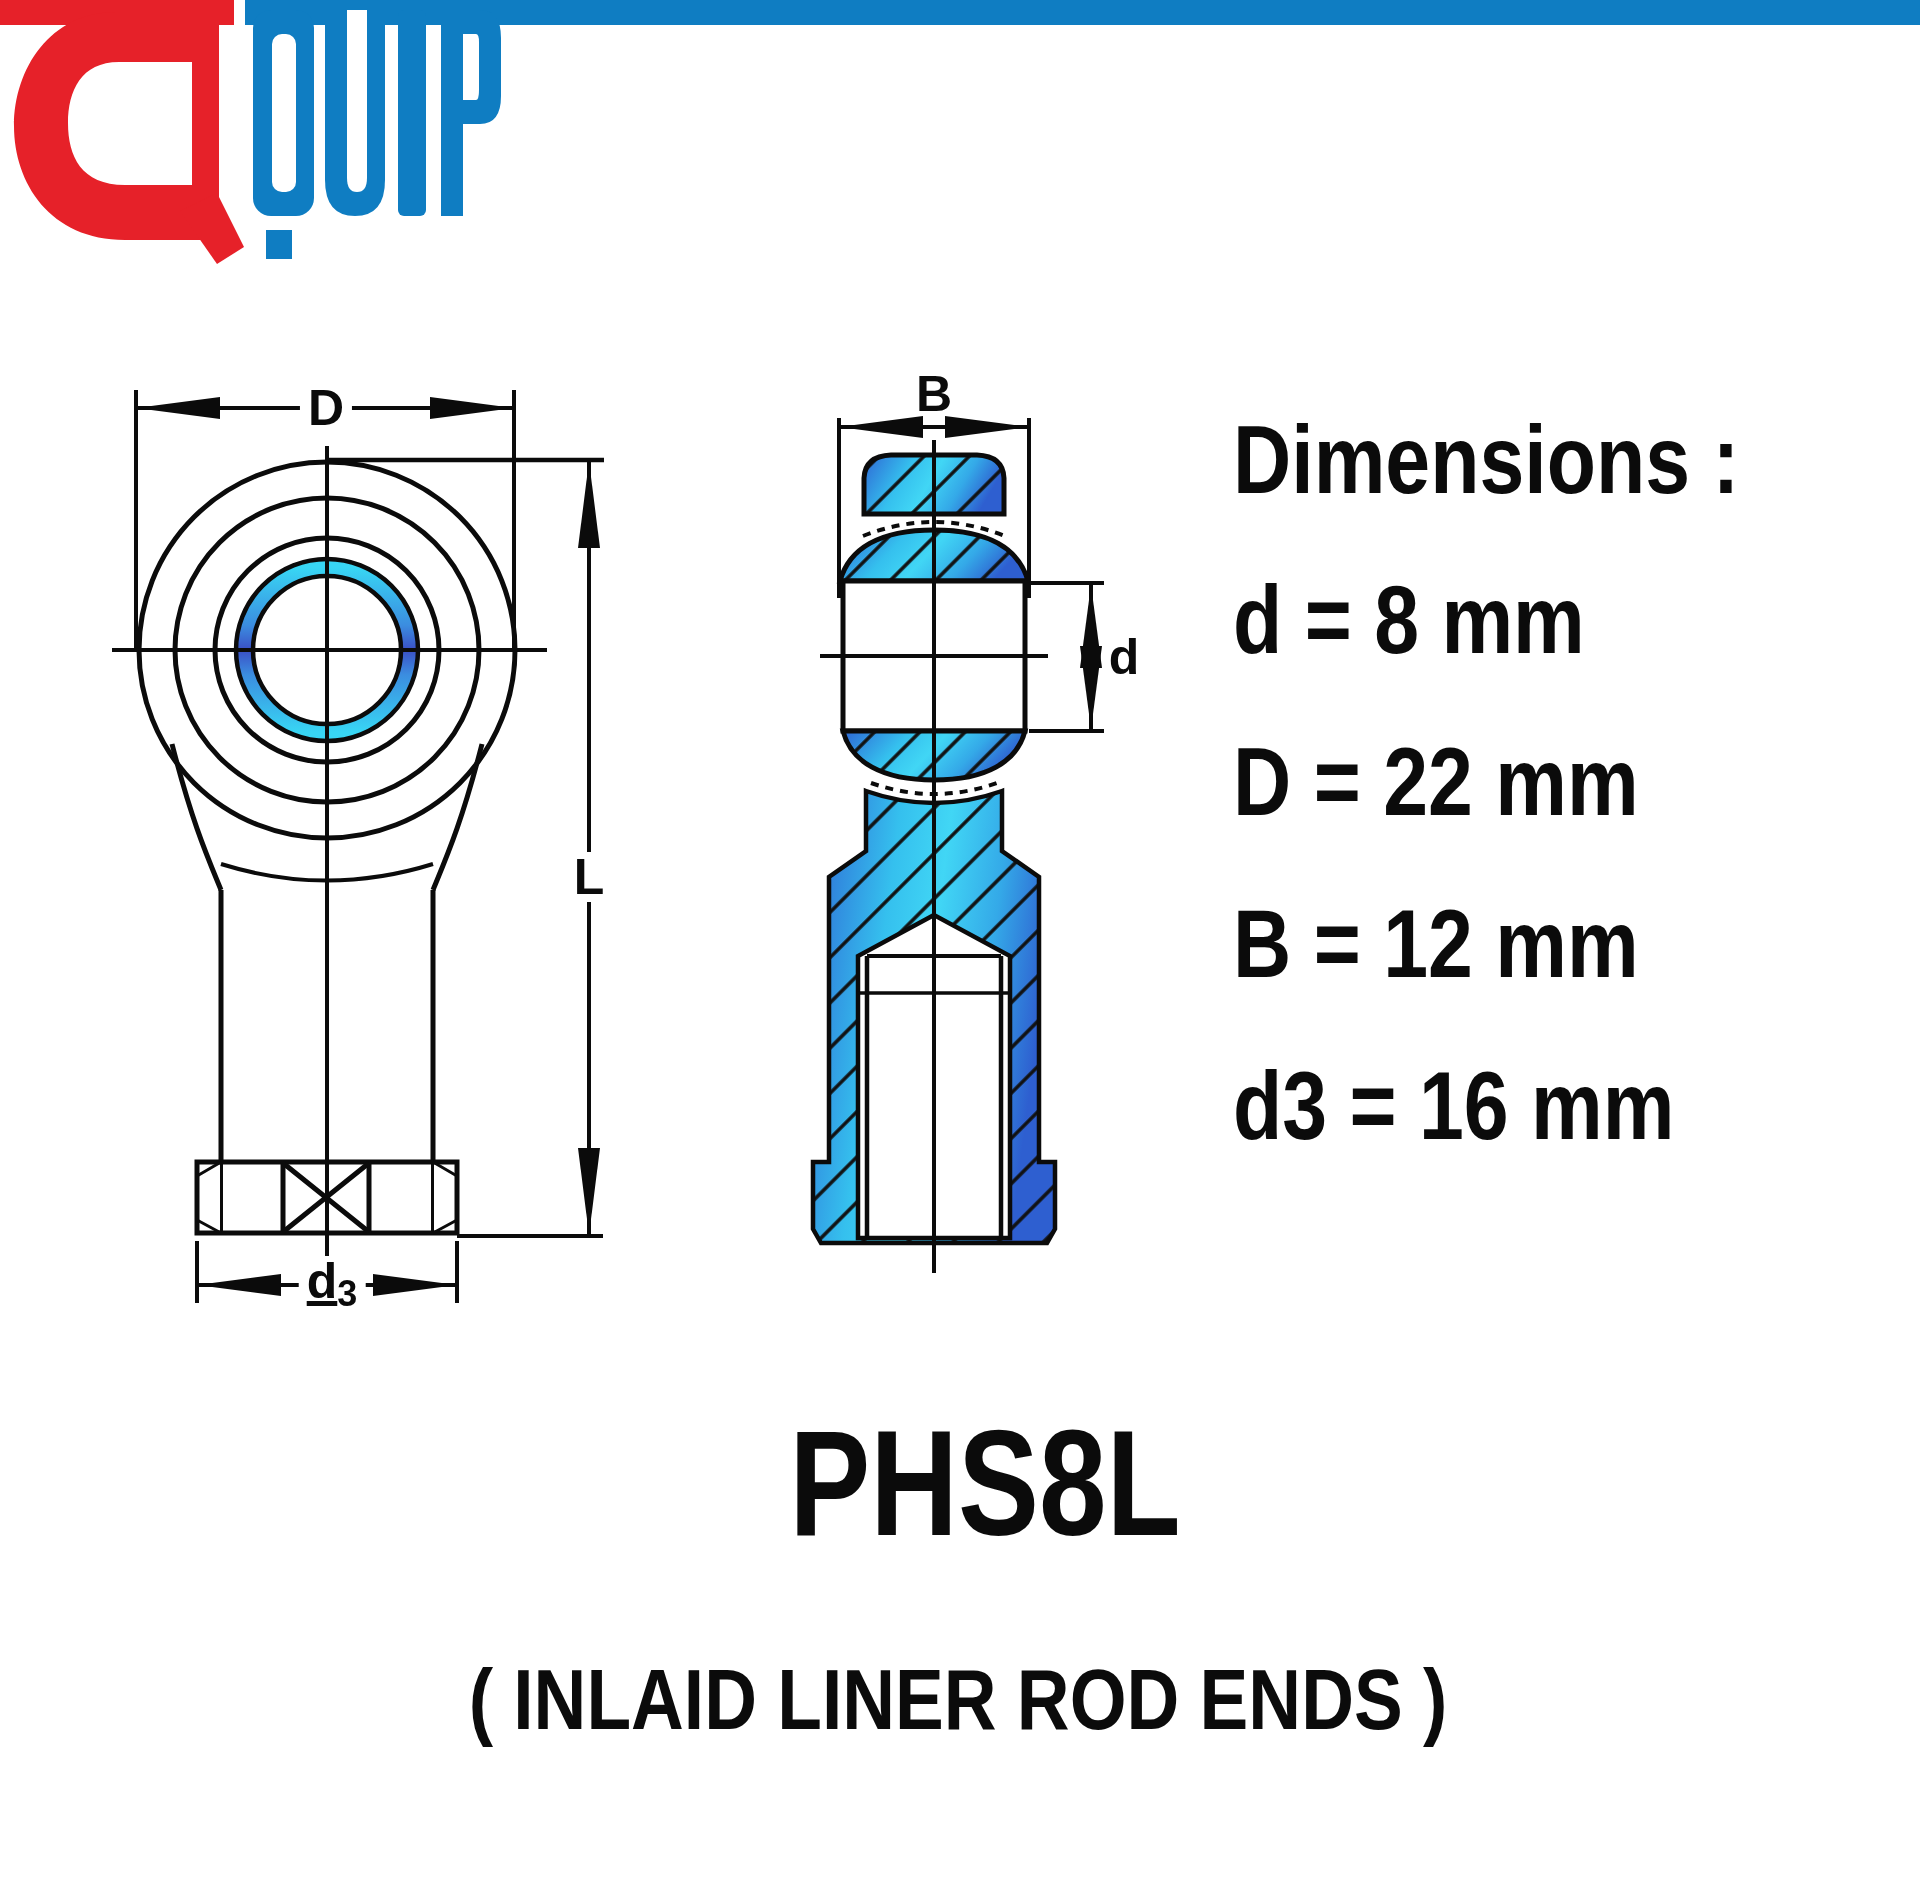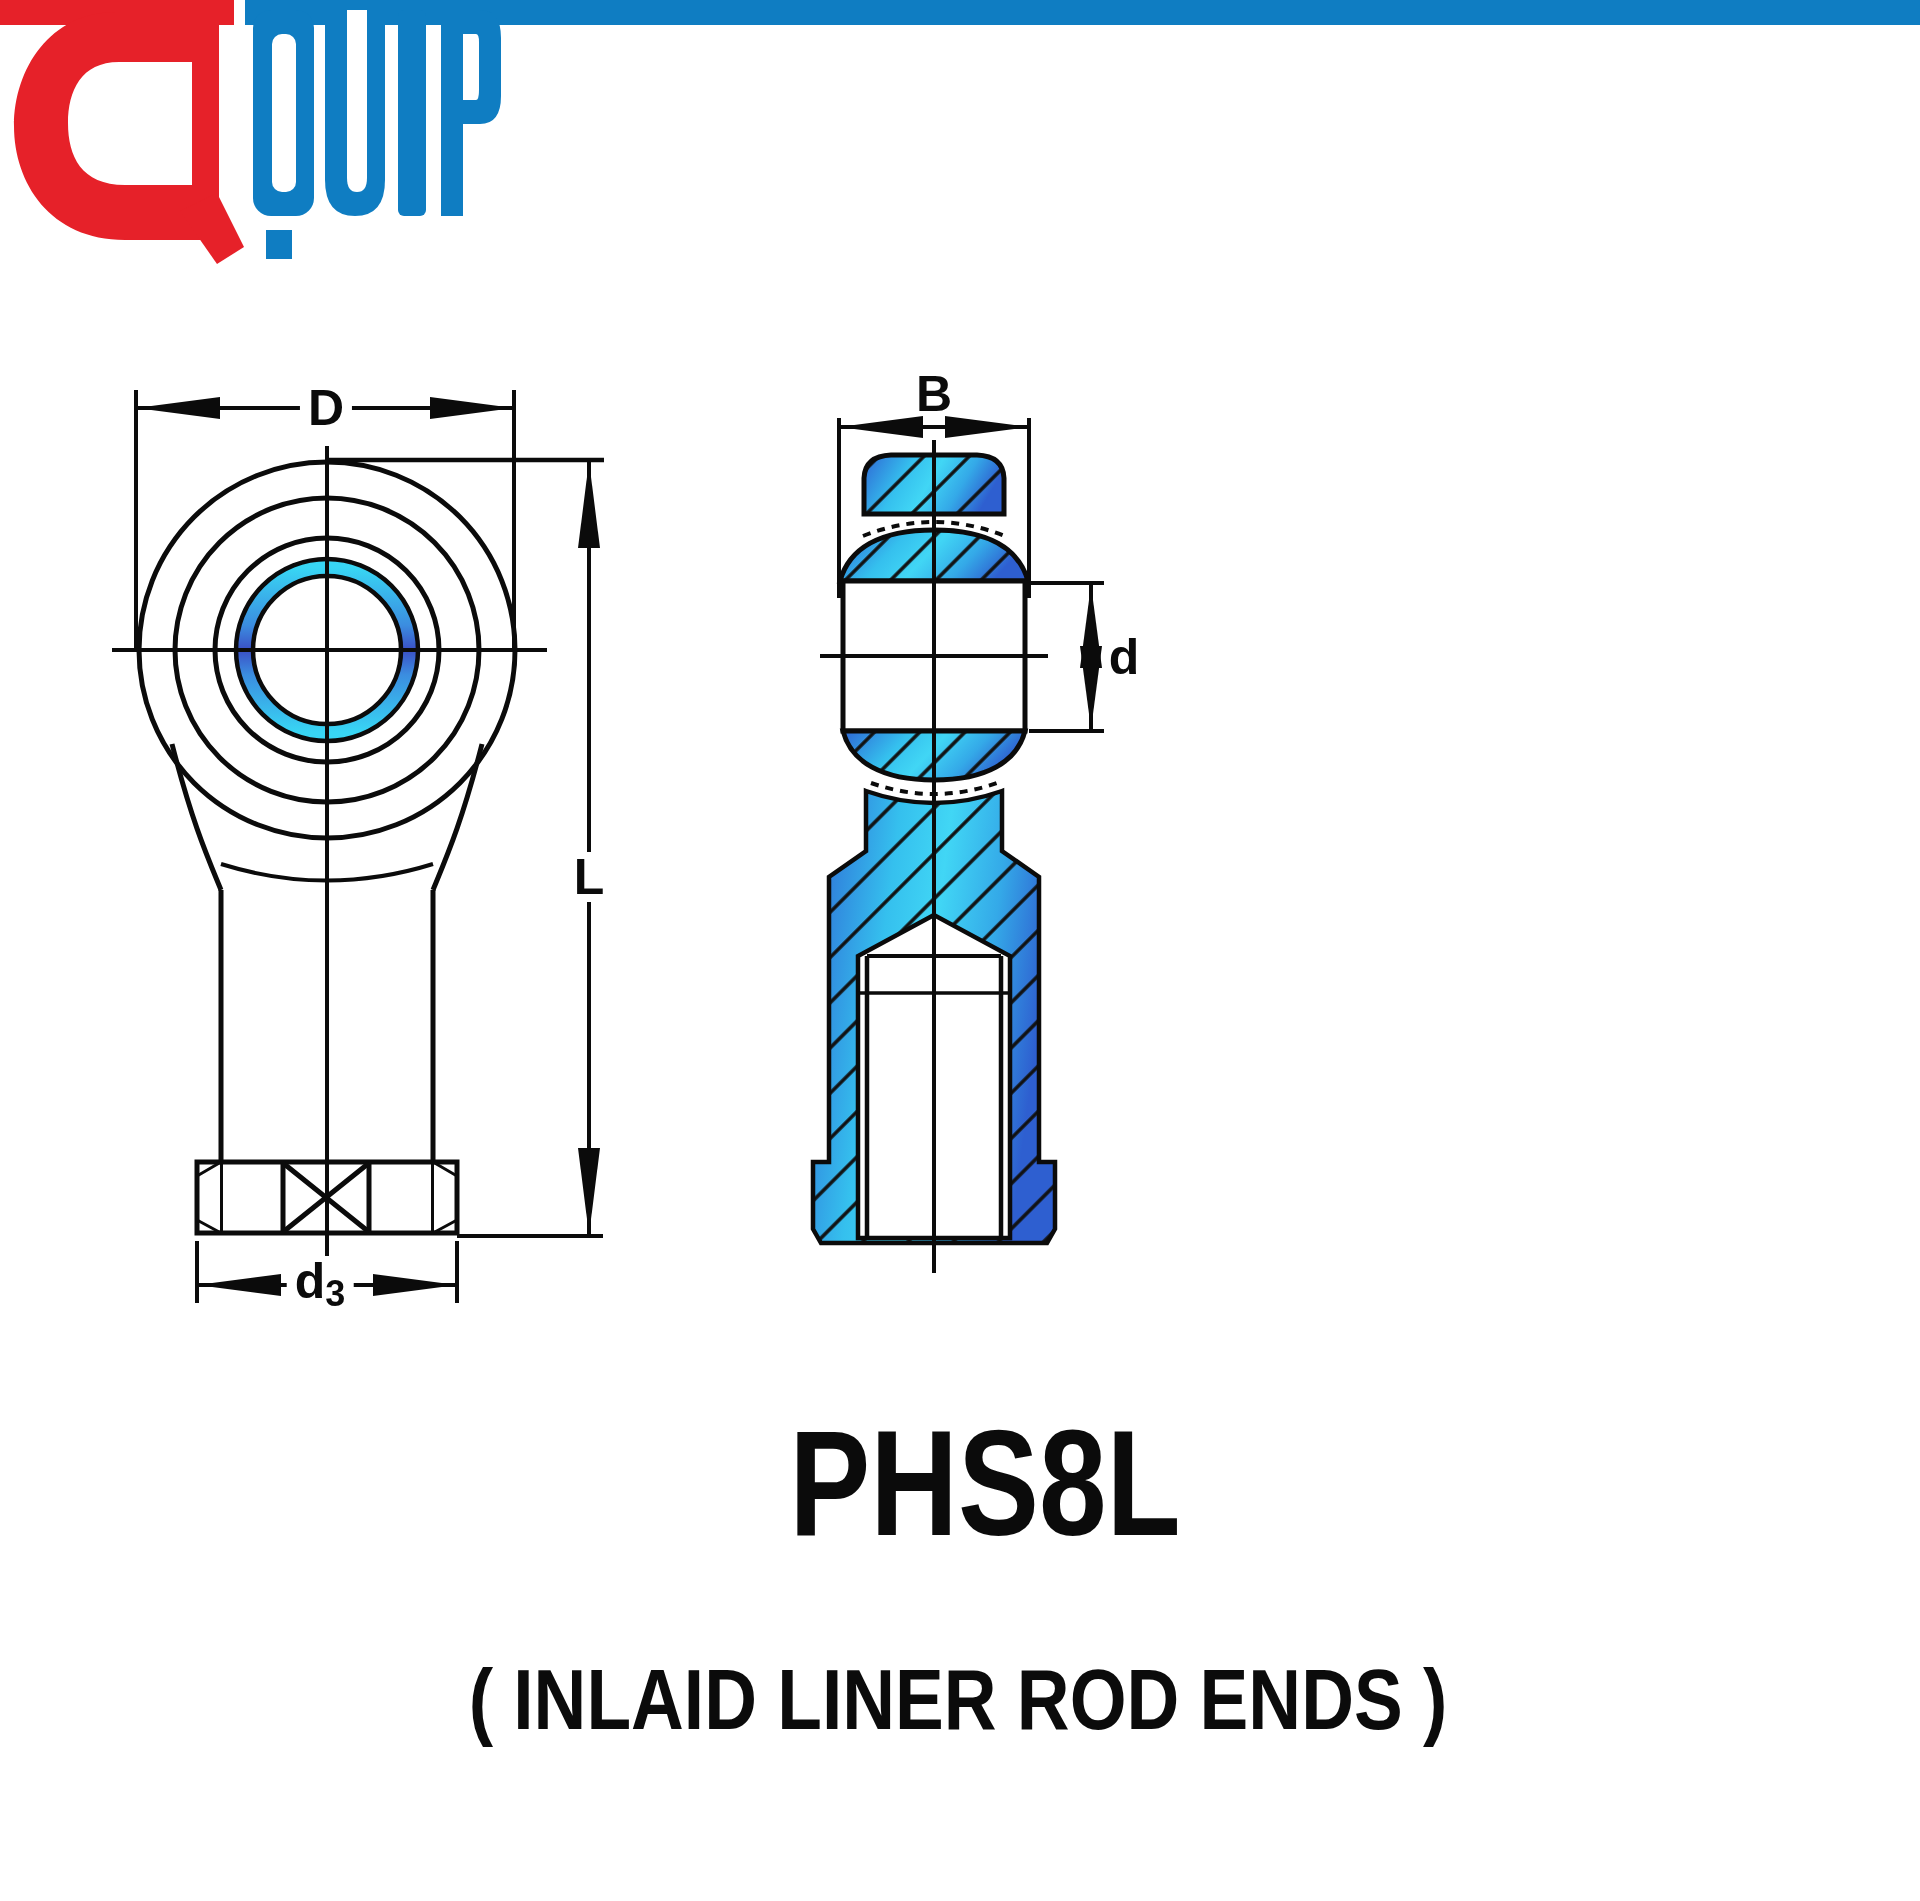--- a/index.html
+++ b/index.html
@@ -174,21 +174,28 @@
         <path d="M1029,731 H1104"></path>
         <path d="M1091,585 V729"></path>
         <polygon points="1091,585 1080,668 1102,668" fill="#0b0b0b" stroke="none"></polygon>
         <polygon points="1091,729 1080,646 1102,646" fill="#0b0b0b" stroke="none"></polygon>
       </g>
     </g>
   </svg>
 
   <span class="dim-label" style="left:326px;top:408px;">D</span>
   <span class="dim-label" style="left:589px;top:877px;">L</span>
-  <span class="dim-label" style="left:320px;top:1284px;"><span>d</span><span class="sub">3</span></span>
+  <span class="dim-label" style="left:332px;top:1284px;text-decoration:underline;"><span>d</span><span class="sub">3</span></span>
   <span class="dim-label nobg" style="left:934px;top:394px;">B</span>
   <span class="dim-label nobg" style="left:1124px;top:657px;">d</span>
 
+  <div class="dims-panel">
+    <div class="dims-heading">Dimensions :</div>
+    <div class="dims-line l0">d = 8 mm</div>
+    <div class="dims-line l1">D = 22 mm</div>
+    <div class="dims-line l2">B = 12 mm</div>
+    <div class="dims-line l3">d3 = 16 mm</div>
+  </div>
 
   <div class="part-number">PHS8L</div>
   <div class="subtitle">( INLAID LINER ROD ENDS )</div>
 
 </div>
 
 </body></html>

